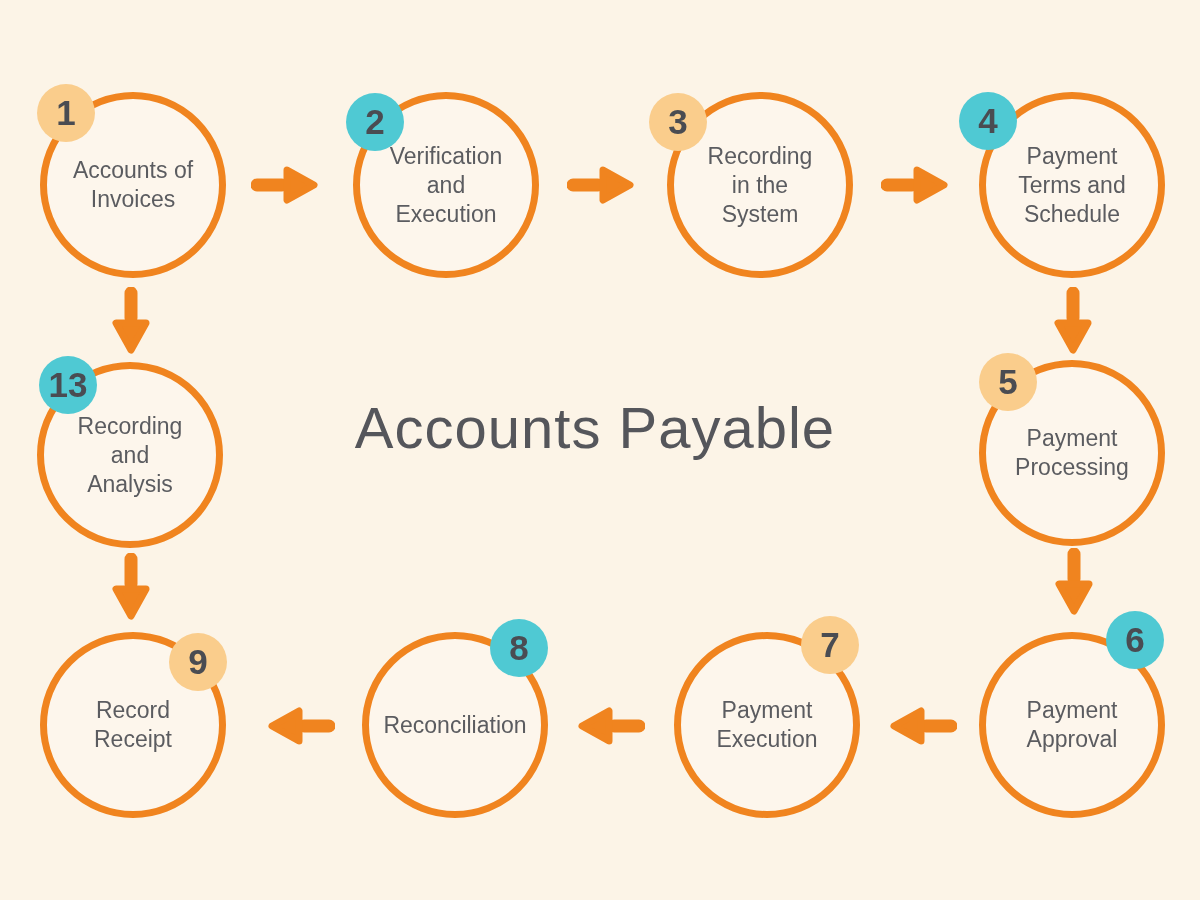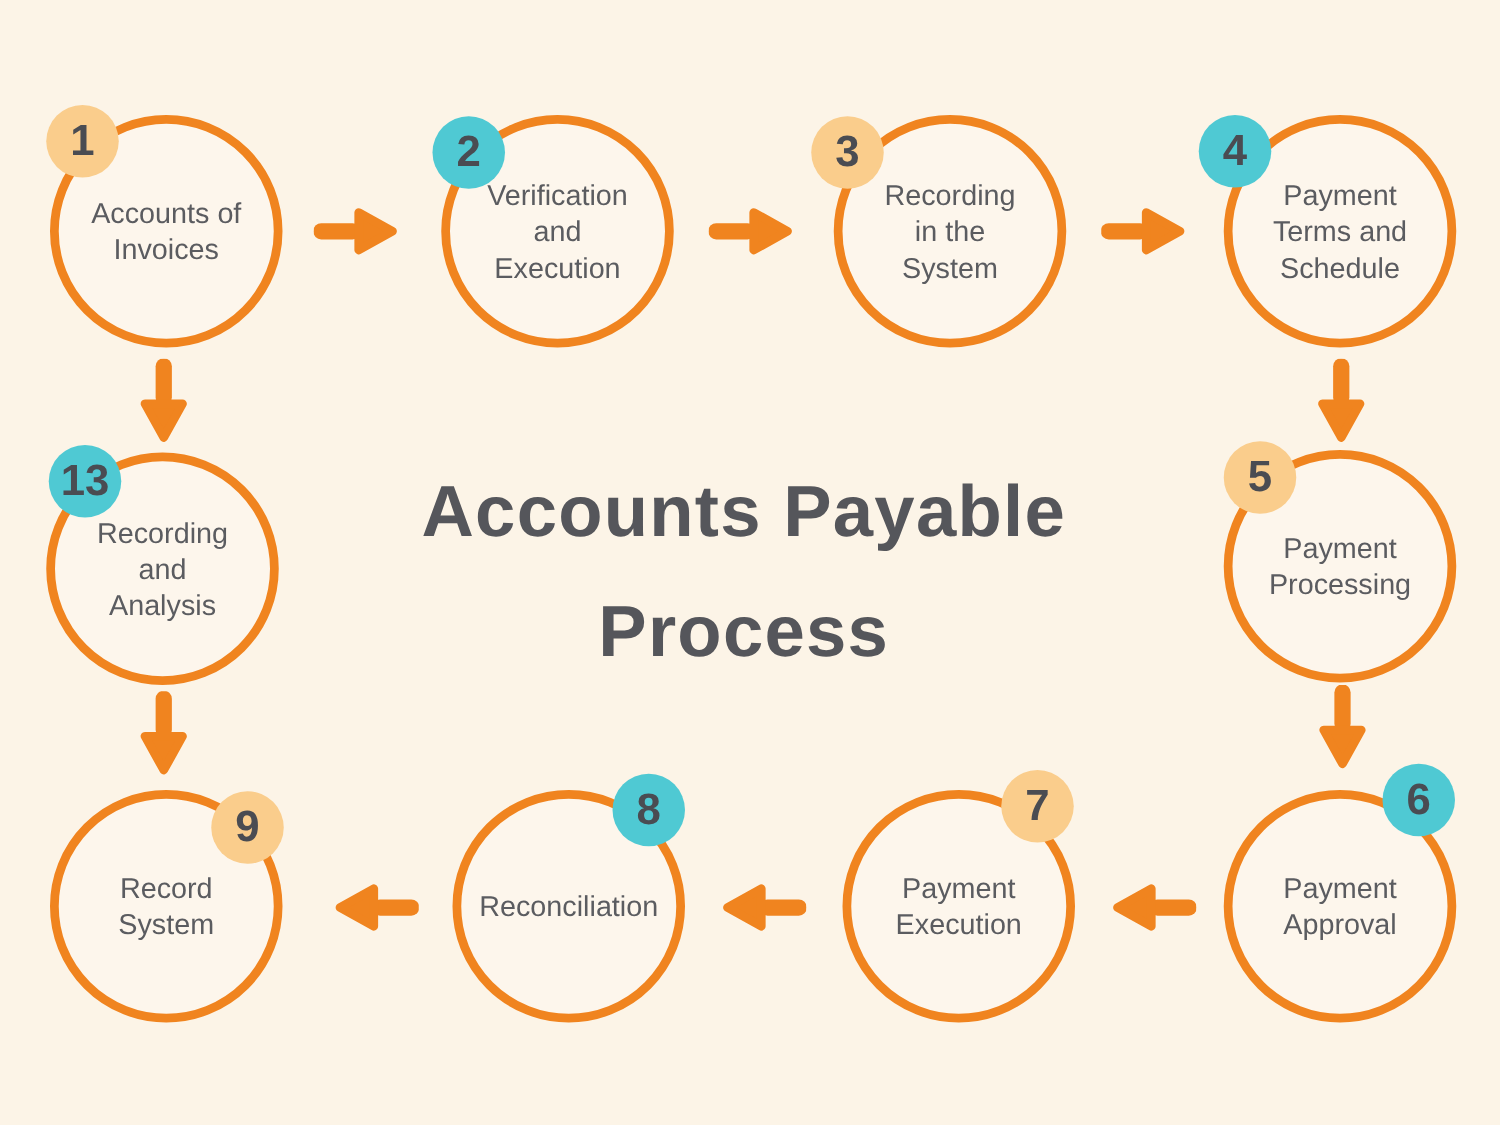--- a/index.html
+++ b/index.html
@@ -12,22 +12,22 @@
     --label:#5B5C60;
     --number:#4A4C52;
   }
   *{margin:0;padding:0;box-sizing:border-box}
   html,body{width:1200px;height:900px;background:var(--bg)}
   .canvas{
     position:relative;width:1200px;height:900px;background:var(--bg);
     font-family:"Liberation Sans",sans-serif;overflow:hidden;
   }
   .title{
-    position:absolute;left:245px;top:362px;width:700px;
-    text-align:center;font-size:58px;line-height:96px;font-weight:700;
+    position:absolute;left:245px;top:380px;width:700px;
+    text-align:center;font-size:58px;line-height:96px;font-weight:400;
     color:var(--title);letter-spacing:1px;
   }
   .step{position:absolute;width:186px;height:186px}
   .circle{
     width:100%;height:100%;border:7px solid var(--orange);border-radius:50%;
     background:var(--circle-fill);display:flex;align-items:center;justify-content:center;
   }
   .label{
     white-space:pre-line;text-align:center;font-size:23px;line-height:29px;
     color:var(--label);
@@ -59,21 +59,20 @@
   .a7{left:575px;top:704px}  .a8{left:265px;top:704px}  .a9{left:96px;top:300px}
   .a10{left:96px;top:566px}
 </style>
 </head>
 <body>
 
 <div class="canvas">
 
   <div class="title">
     <div>Accounts Payable</div>
-    <div>Process</div>
   </div>
 
   <div class="step s1">
     <div class="circle">
       <span class="label">Accounts of
 Invoices</span>
     </div>
     <div class="badge peach">1</div>
   </div>
 
@@ -131,21 +130,21 @@
   <div class="step s8">
     <div class="circle">
       <span class="label">Reconciliation</span>
     </div>
     <div class="badge teal">8</div>
   </div>
 
   <div class="step s9">
     <div class="circle">
       <span class="label">Record
-System</span>
+Receipt</span>
     </div>
     <div class="badge peach">9</div>
   </div>
 
   <div class="step s10">
     <div class="circle">
       <span class="label">Recording
 and
 Analysis</span>
     </div>

